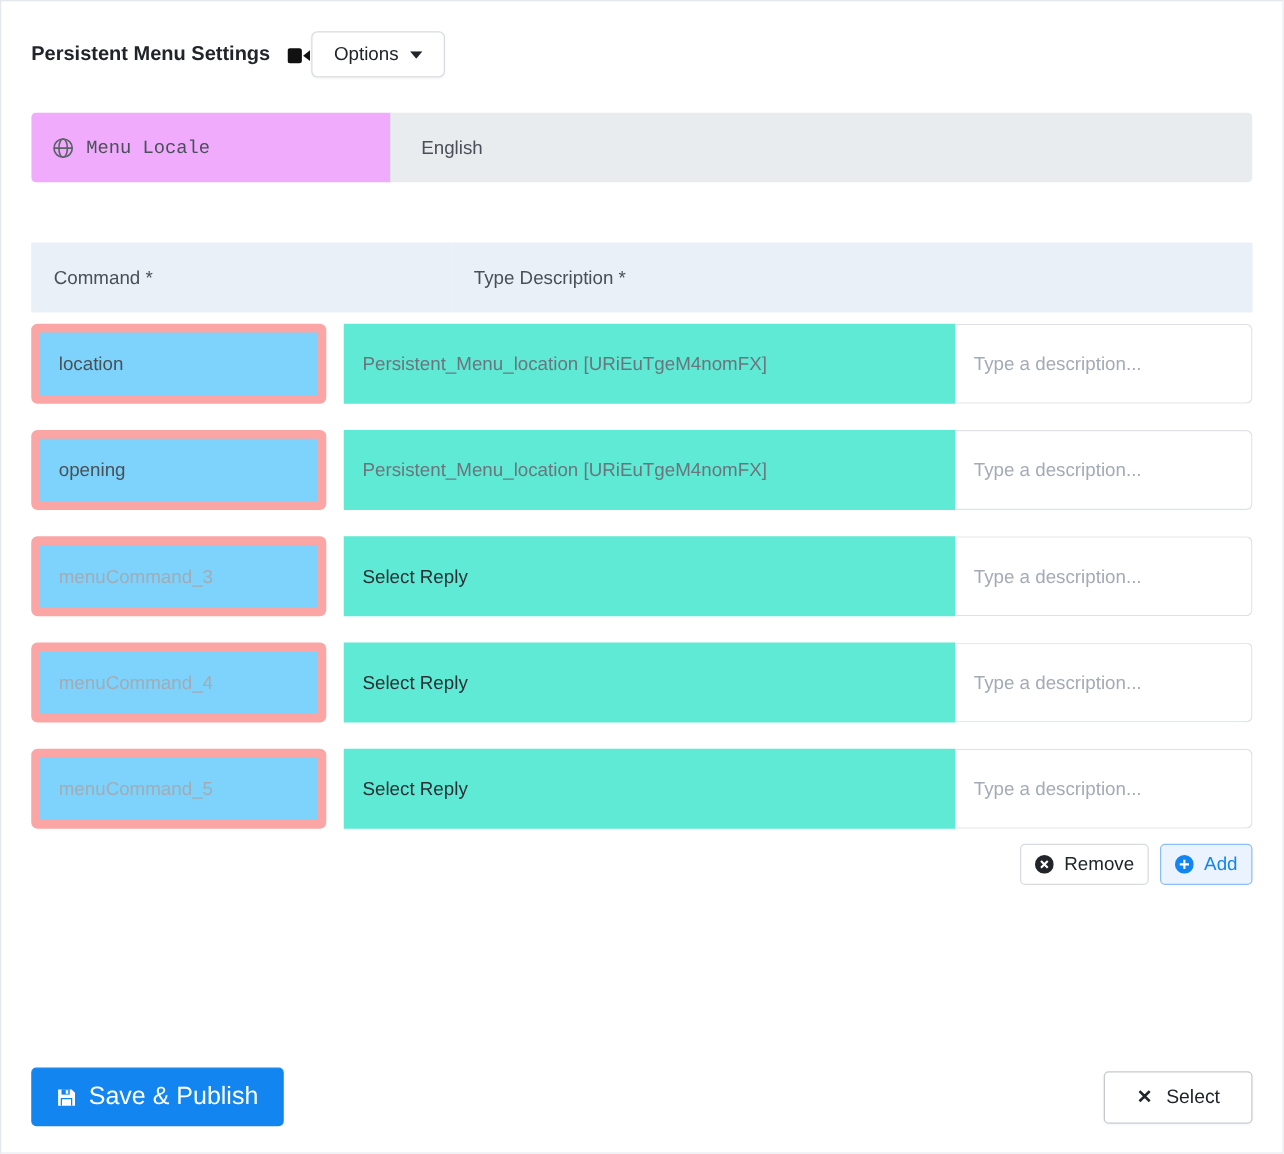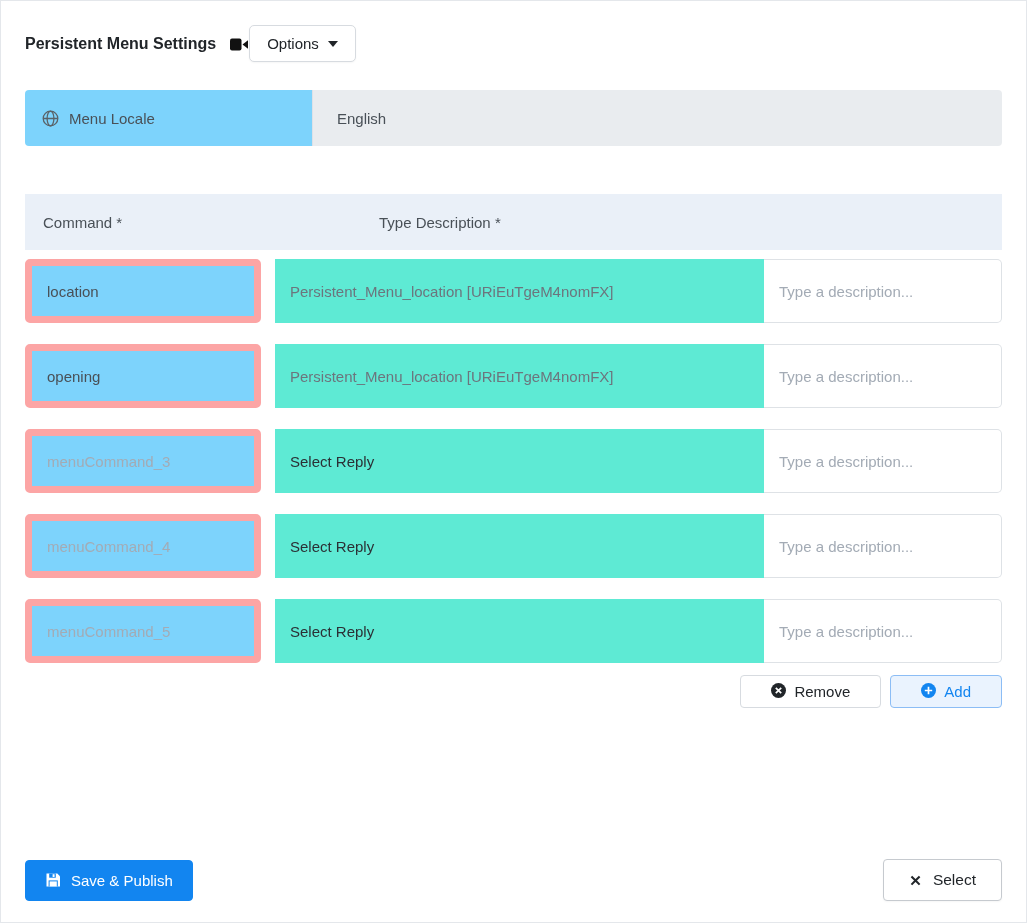--- a/index.html
+++ b/index.html
@@ -43,23 +43,23 @@
     margin-top:27px;
     background:var(--alert-bg);
     border-radius:4px;
     padding:13px 16px;
     font-size:15.5px;
     color:#33312a;
   }
   
   .locale-row{display:flex;margin-top:28px;height:56px;border-radius:4px;overflow:hidden;}
   .locale-label{
-    width:288px;background:#7dd3fc;border-right:1px solid #dde1e8;
+    width:288px;background:#f0abfc;border-right:1px solid #dde1e8;
     display:flex;align-items:center;gap:10px;padding:0 17px;
-    font-size:15px;color:var(--text-soft);
+    font-size:15px;color:var(--text-soft);font-family:Liberation Mono, monospace;
   }
   .locale-value{
     flex:1;background:var(--muted-bg);
     display:flex;align-items:center;padding:0 24px;
     font-size:15px;color:var(--text-soft);cursor:pointer;
   }
   .globe svg{display:block;}
   
   .thead{display:flex;gap:0;margin-top:48px;height:56px;}
   .th{
@@ -89,35 +89,35 @@
   .desc{
     width:238px;border:1px solid #dee2e6;border-left:none;
     border-radius:0 5px 5px 0;
     padding:0 15px;font-size:15px;color:var(--text-soft);
     font-family:inherit;outline:none;background:#fff;
   }
   .desc::placeholder{color:var(--placeholder);}
   
   .row-actions{display:flex;justify-content:flex-end;gap:9px;margin-top:12px;}
   .btn{
-    display:flex;align-items:flex-start;gap:8px;
+    display:flex;align-items:center;gap:8px;
     font-size:15px;border-radius:4px;cursor:pointer;font-family:inherit;
-    padding:7px 30px;
+    padding:7px 11px;
   }
   .remove-btn{background:#fff;border:1px solid var(--border);color:var(--text);}
   .add-btn{background:#eaf3fe;border:1px solid #8cbdf5;color:var(--accent);}
   .icon-circle svg{display:block;}
   
   .footer{
     position:absolute;left:24px;right:24px;bottom:21px;
     display:flex;justify-content:space-between;align-items:center;
   }
   .save-btn{
     background:var(--accent);border:1px solid var(--accent);color:#fff;
-    padding:11px 19px;font-size:15px;
+    padding:11px 19px;font-size:20px;
     display:flex;align-items:center;gap:10px;border-radius:4px;cursor:pointer;
     font-family:inherit;
   }
   .cancel-btn{
     background:#fff;border:1px solid #c6cacf;color:var(--text);
     padding:11px 25px;font-size:15.5px;
     display:flex;align-items:center;gap:11px;border-radius:4px;cursor:pointer;
     font-family:inherit;box-shadow:0 1px 2px rgba(0,0,0,.04);
   }
   .x-glyph{font-size:15px;font-weight:700;line-height:1;}

